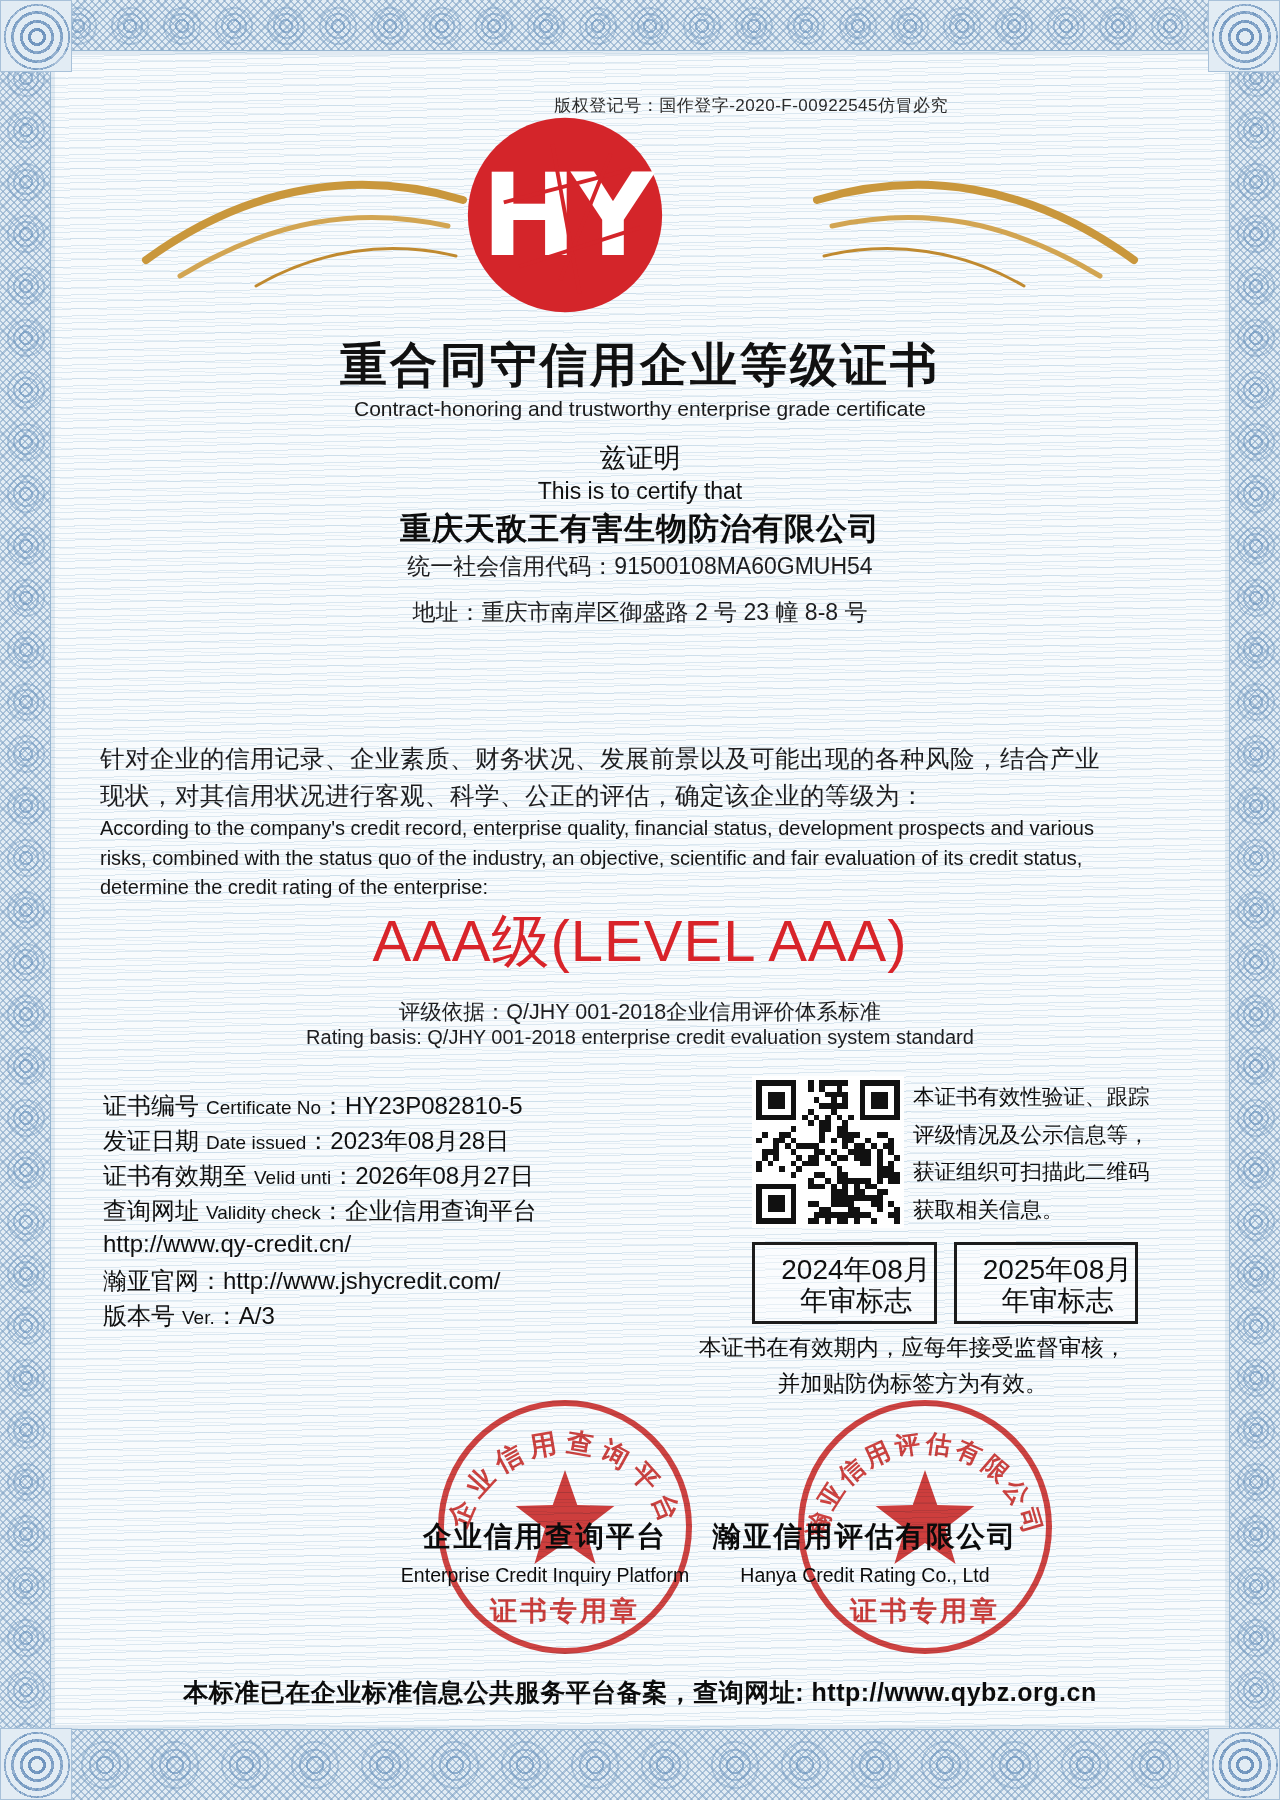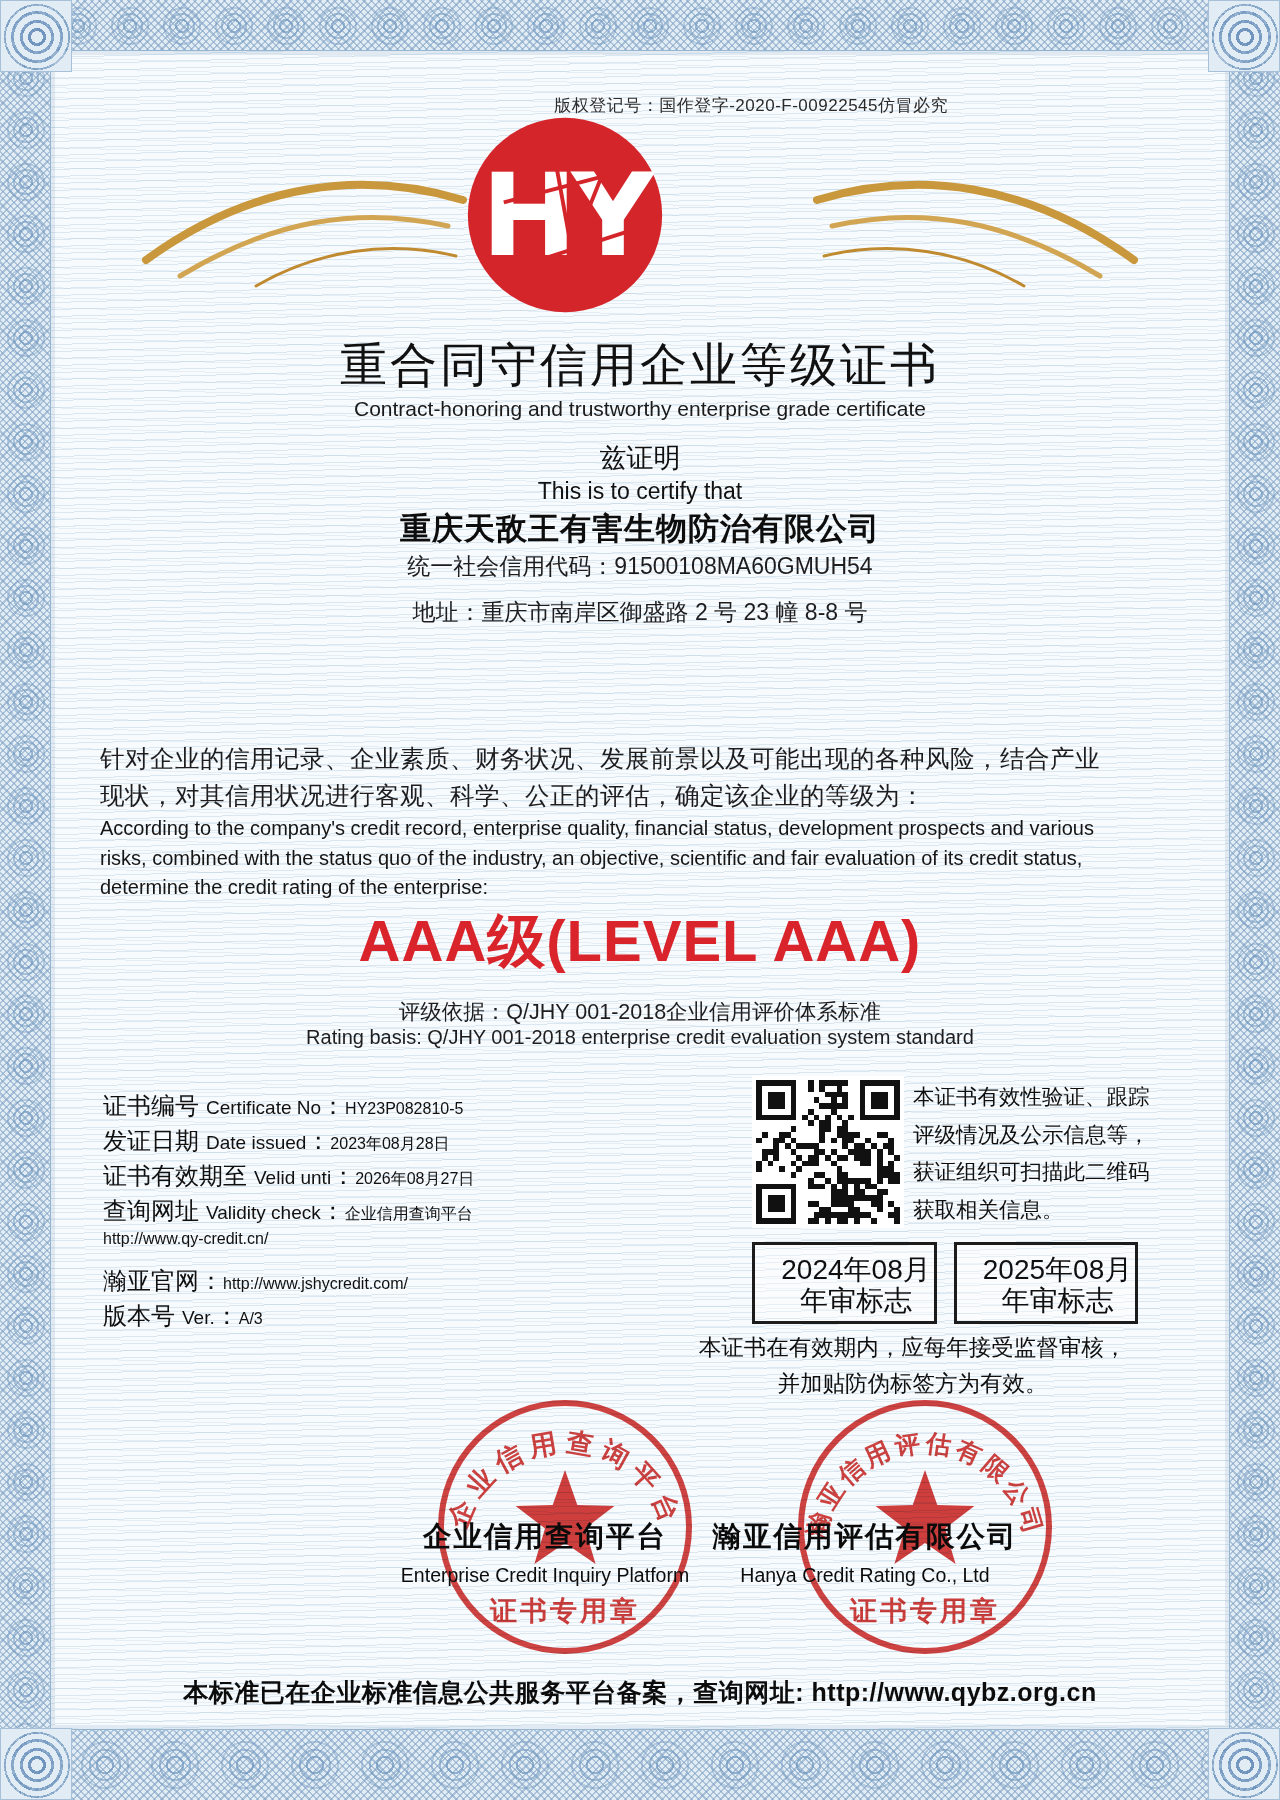--- a/index.html
+++ b/index.html
@@ -45,41 +45,41 @@
   .abs { position:absolute; z-index:3; }
   .ctr { left:0; width:1280px; text-align:center; }
 
   .copyright { left:0; top:94px; width:948px; text-align:right; font-size:17px; color:#2b2b2b; letter-spacing:.5px; }
 
   .logo-wrap { left:463px; top:113px; width:204px; height:204px; }
   .flourish { top:168px; width:330px; height:125px; }
   .flourish.fl { left:138px; }
   .flourish.fr { left:812px; transform:scaleX(-1); }
 
-  .title-cn { top:334px; font-size:47px; font-weight:normal; letter-spacing:3px; color:#111; }
+  .title-cn { top:334px; font-size:47px; font-weight:bold; letter-spacing:3px; color:#111; }
   .title-en { top:397px; font-size:21px; color:#1a1a1a; }
   .certify-cn { top:440px; font-size:27px; color:#111; }
   .certify-en { top:478px; font-size:23px; color:#111; }
   .company    { top:508px; font-size:31px; font-weight:bold; letter-spacing:1px; color:#0d0d0d; }
   .code-line  { top:551px; font-size:23px; }
   .addr-line  { top:583px; font-size:23px;margin-top:14px; }
 
   .eval-cn1 { left:100px; top:742px; width:1085px; font-size:24.5px; letter-spacing:.5px; }
   .eval-cn2 { left:100px; top:779px; width:1085px; font-size:24.5px; letter-spacing:.5px; }
   .eval-en  { left:100px; top:814px; width:1090px; font-size:20px; line-height:29.5px; color:#151515; }
 
-  .aaa { top:903px; font-size:58px; font-weight:bold; letter-spacing:1px; }
+  .aaa { top:903px; font-size:58px; font-weight:normal; letter-spacing:1px; }
   .basis-cn { top:997px; font-size:21.5px; }
   .basis-en { top:1026px; font-size:20px; }
 
   .details { left:103px; top:1090px; width:560px; }
   .detail-row { height:35px; white-space:nowrap; }
   .dcn  { font-size:24px; color:#101010; }
   .den  { font-size:19px; color:#101010; margin-left:7px; }
-  .dval { font-size:16px; color:#101010;margin-top:16px; }
+  .dval { font-size:24px; color:#101010;margin-top:16px; }
 
   .qr-box { left:752px; top:1076px; width:152px; height:152px; background:#fff; padding:4px; }
   .qr-note { left:913px; top:1079px; width:270px; }
   .qr-note div { font-size:21.5px; line-height:37.5px; color:#0f0f0f; }
 
   .mark-box { top:1242px; height:82px; border:3px solid #1c1c1c; text-align:center; padding-top:9px; background:rgba(255,255,255,.35); }
   .mark-box.m1 { left:752px; width:185px; }
   .mark-box.m2 { left:954px; width:184px; }
   .mark-box div { font-size:28px; line-height:31px; color:#0f0f0f;padding-left:23px; }
 

